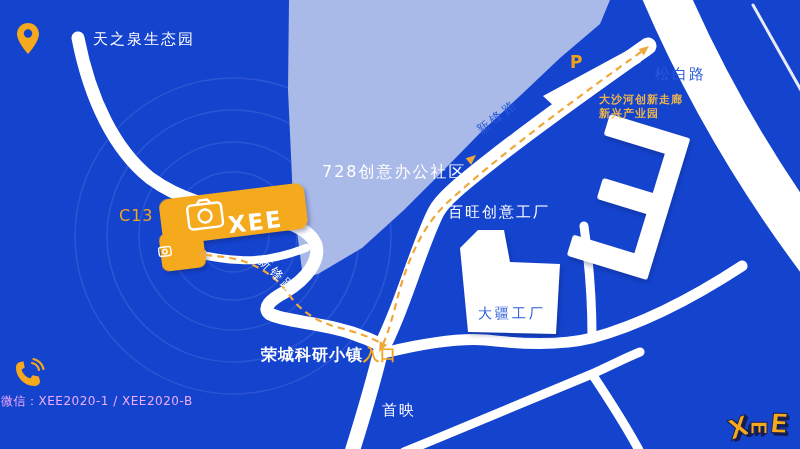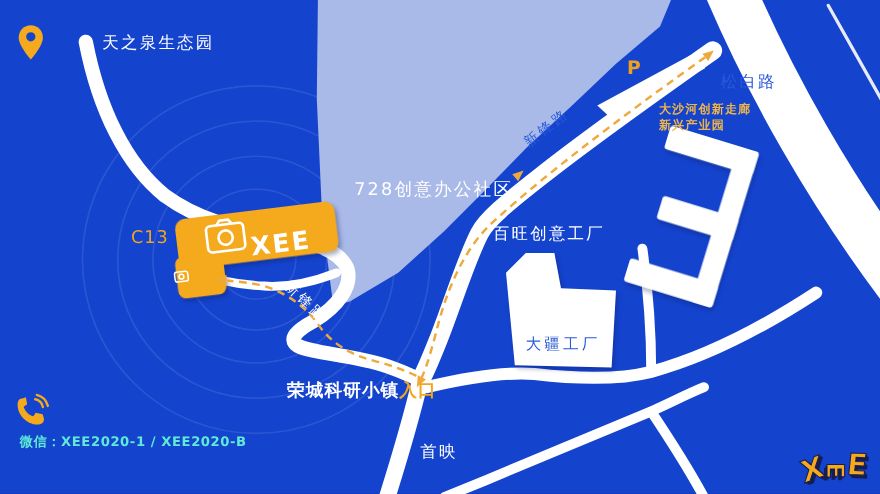--- a/index.html
+++ b/index.html
@@ -7,21 +7,21 @@
     position:relative;width:800px;height:449px;overflow:hidden;
     background:#1443CE;
     font-family:"DejaVu Sans","Liberation Sans",sans-serif;
   }
   #map-svg{position:absolute;left:0;top:0;}
   .lbl{position:absolute;white-space:nowrap;line-height:1.15;}
   .w{color:#ffffff;}
   .bl{color:#2A5ADB;}
   .yl{color:#F2A51D;}
   .contact-line{
-    position:absolute;left:18px;color:#5eead4;font-size:12px;font-weight:bold;
+    position:absolute;left:1px;color:#f0abfc;font-size:12px;font-weight:normal;
     letter-spacing:0.5px;
   }
   .logo{
     position:absolute;right:12px;bottom:10px;display:flex;align-items:flex-end;
     transform:rotate(-6deg);
   }
   .logo span{
     font-size:27px;font-weight:bold;color:#F5A91D;line-height:1;
     text-shadow:2px 2px 0 #161d52,3px 3px 0 #161d52,1px 1px 0 #161d52;
     -webkit-text-stroke:1px #161d52;

